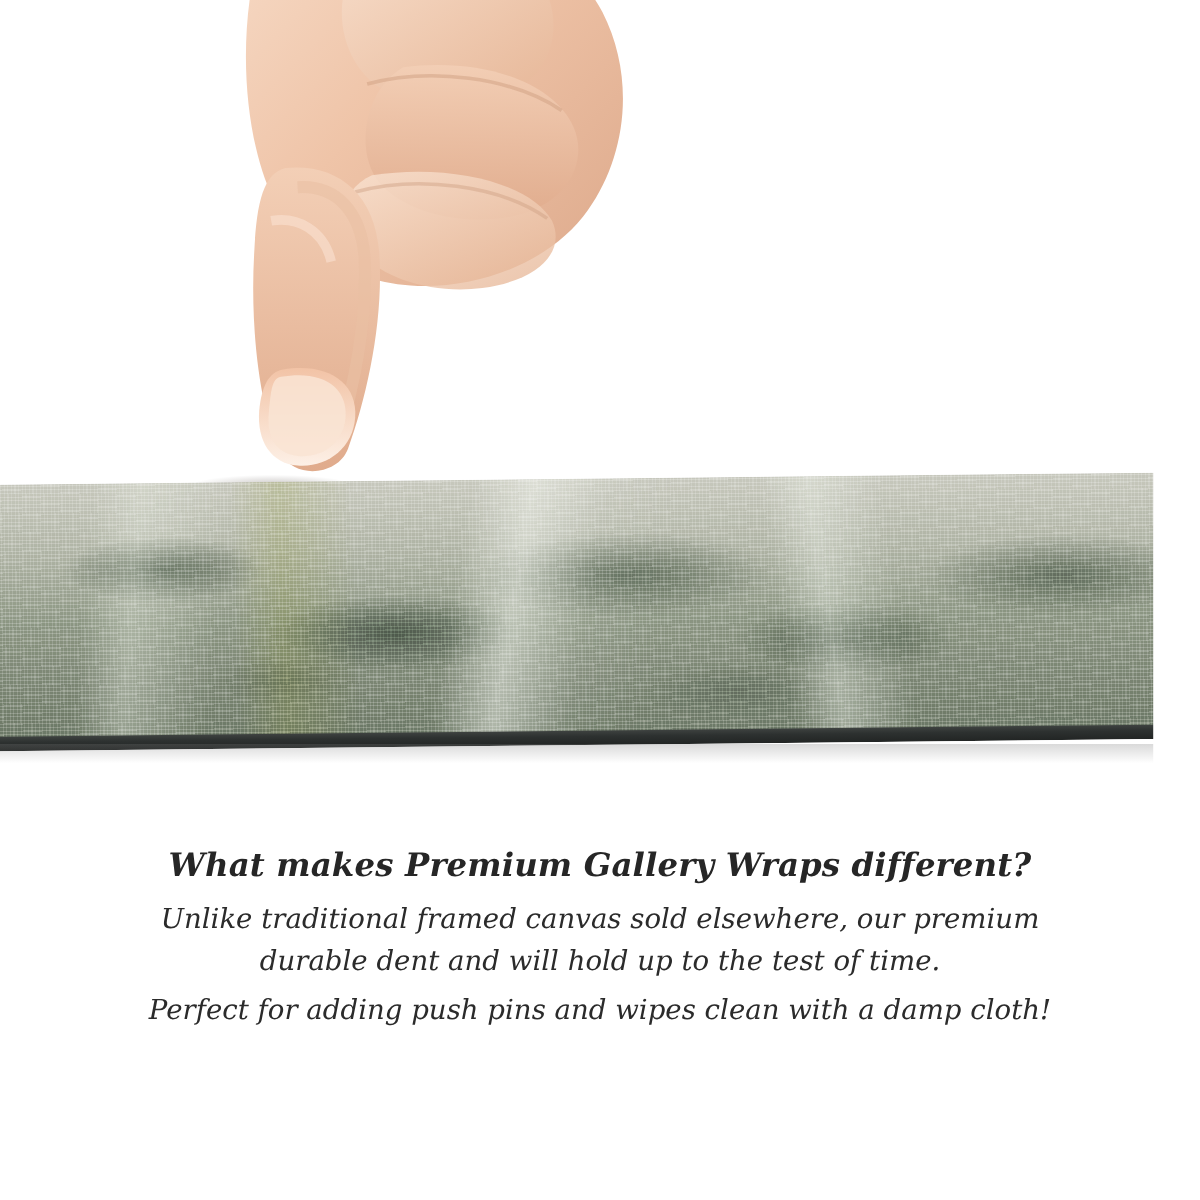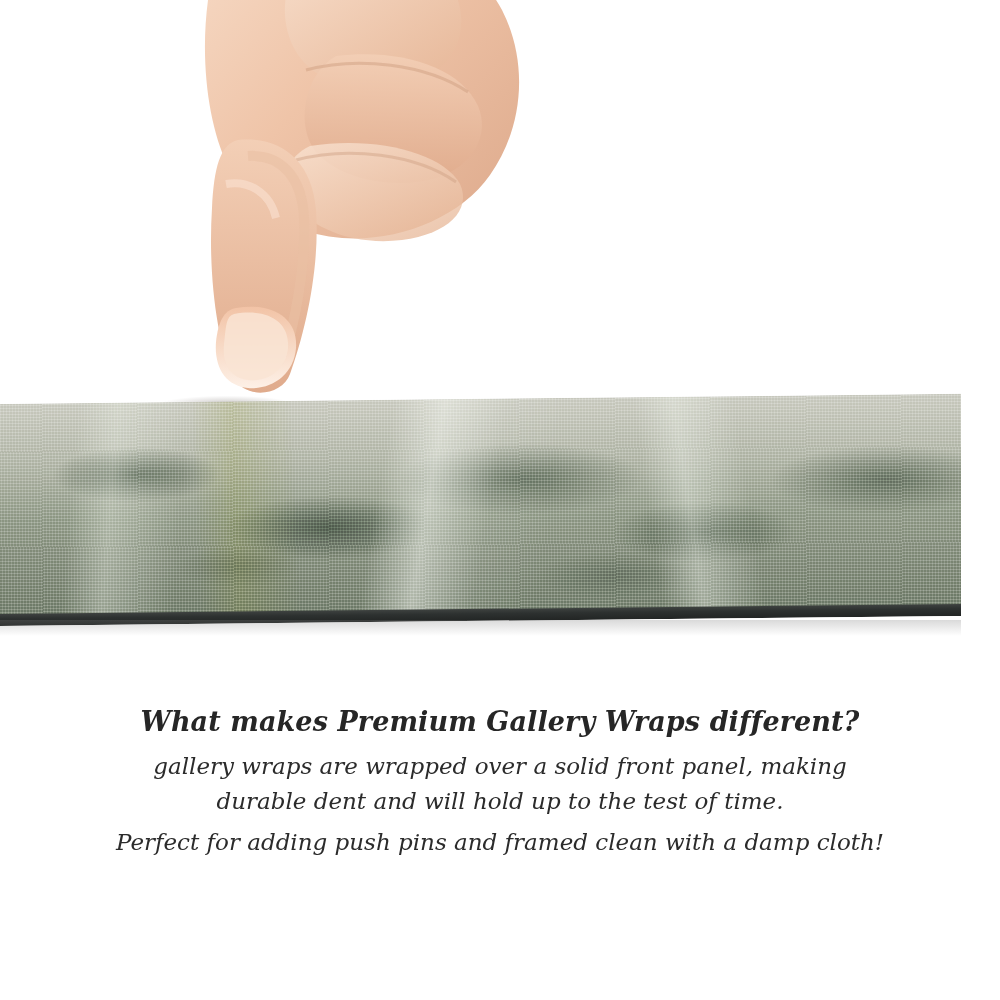--- a/index.html
+++ b/index.html
@@ -244,19 +244,19 @@
       <div class="slab-grit"></div>
       <div class="slab-edge"></div>
     </div>
 
     <div class="slab-shadow"></div>
   </div>
 
   <div class="caption-region">
     <h2 class="caption-heading">What makes Premium Gallery Wraps different?</h2>
     <p class="caption-body">
-      <span class="line">gallery wraps are wrapped over a solid front panel, making</span>
+      <span class="line">Unlike traditional framed canvas sold elsewhere, our premium</span>
       <span class="line">durable dent and will hold up to the test of time.</span>
-      <span class="line last">Perfect for adding push pins and framed clean with a damp cloth!</span>
+      <span class="line last">Perfect for adding push pins and wipes clean with a damp cloth!</span>
     </p>
   </div>
 
 </div>
 
 </body></html>

